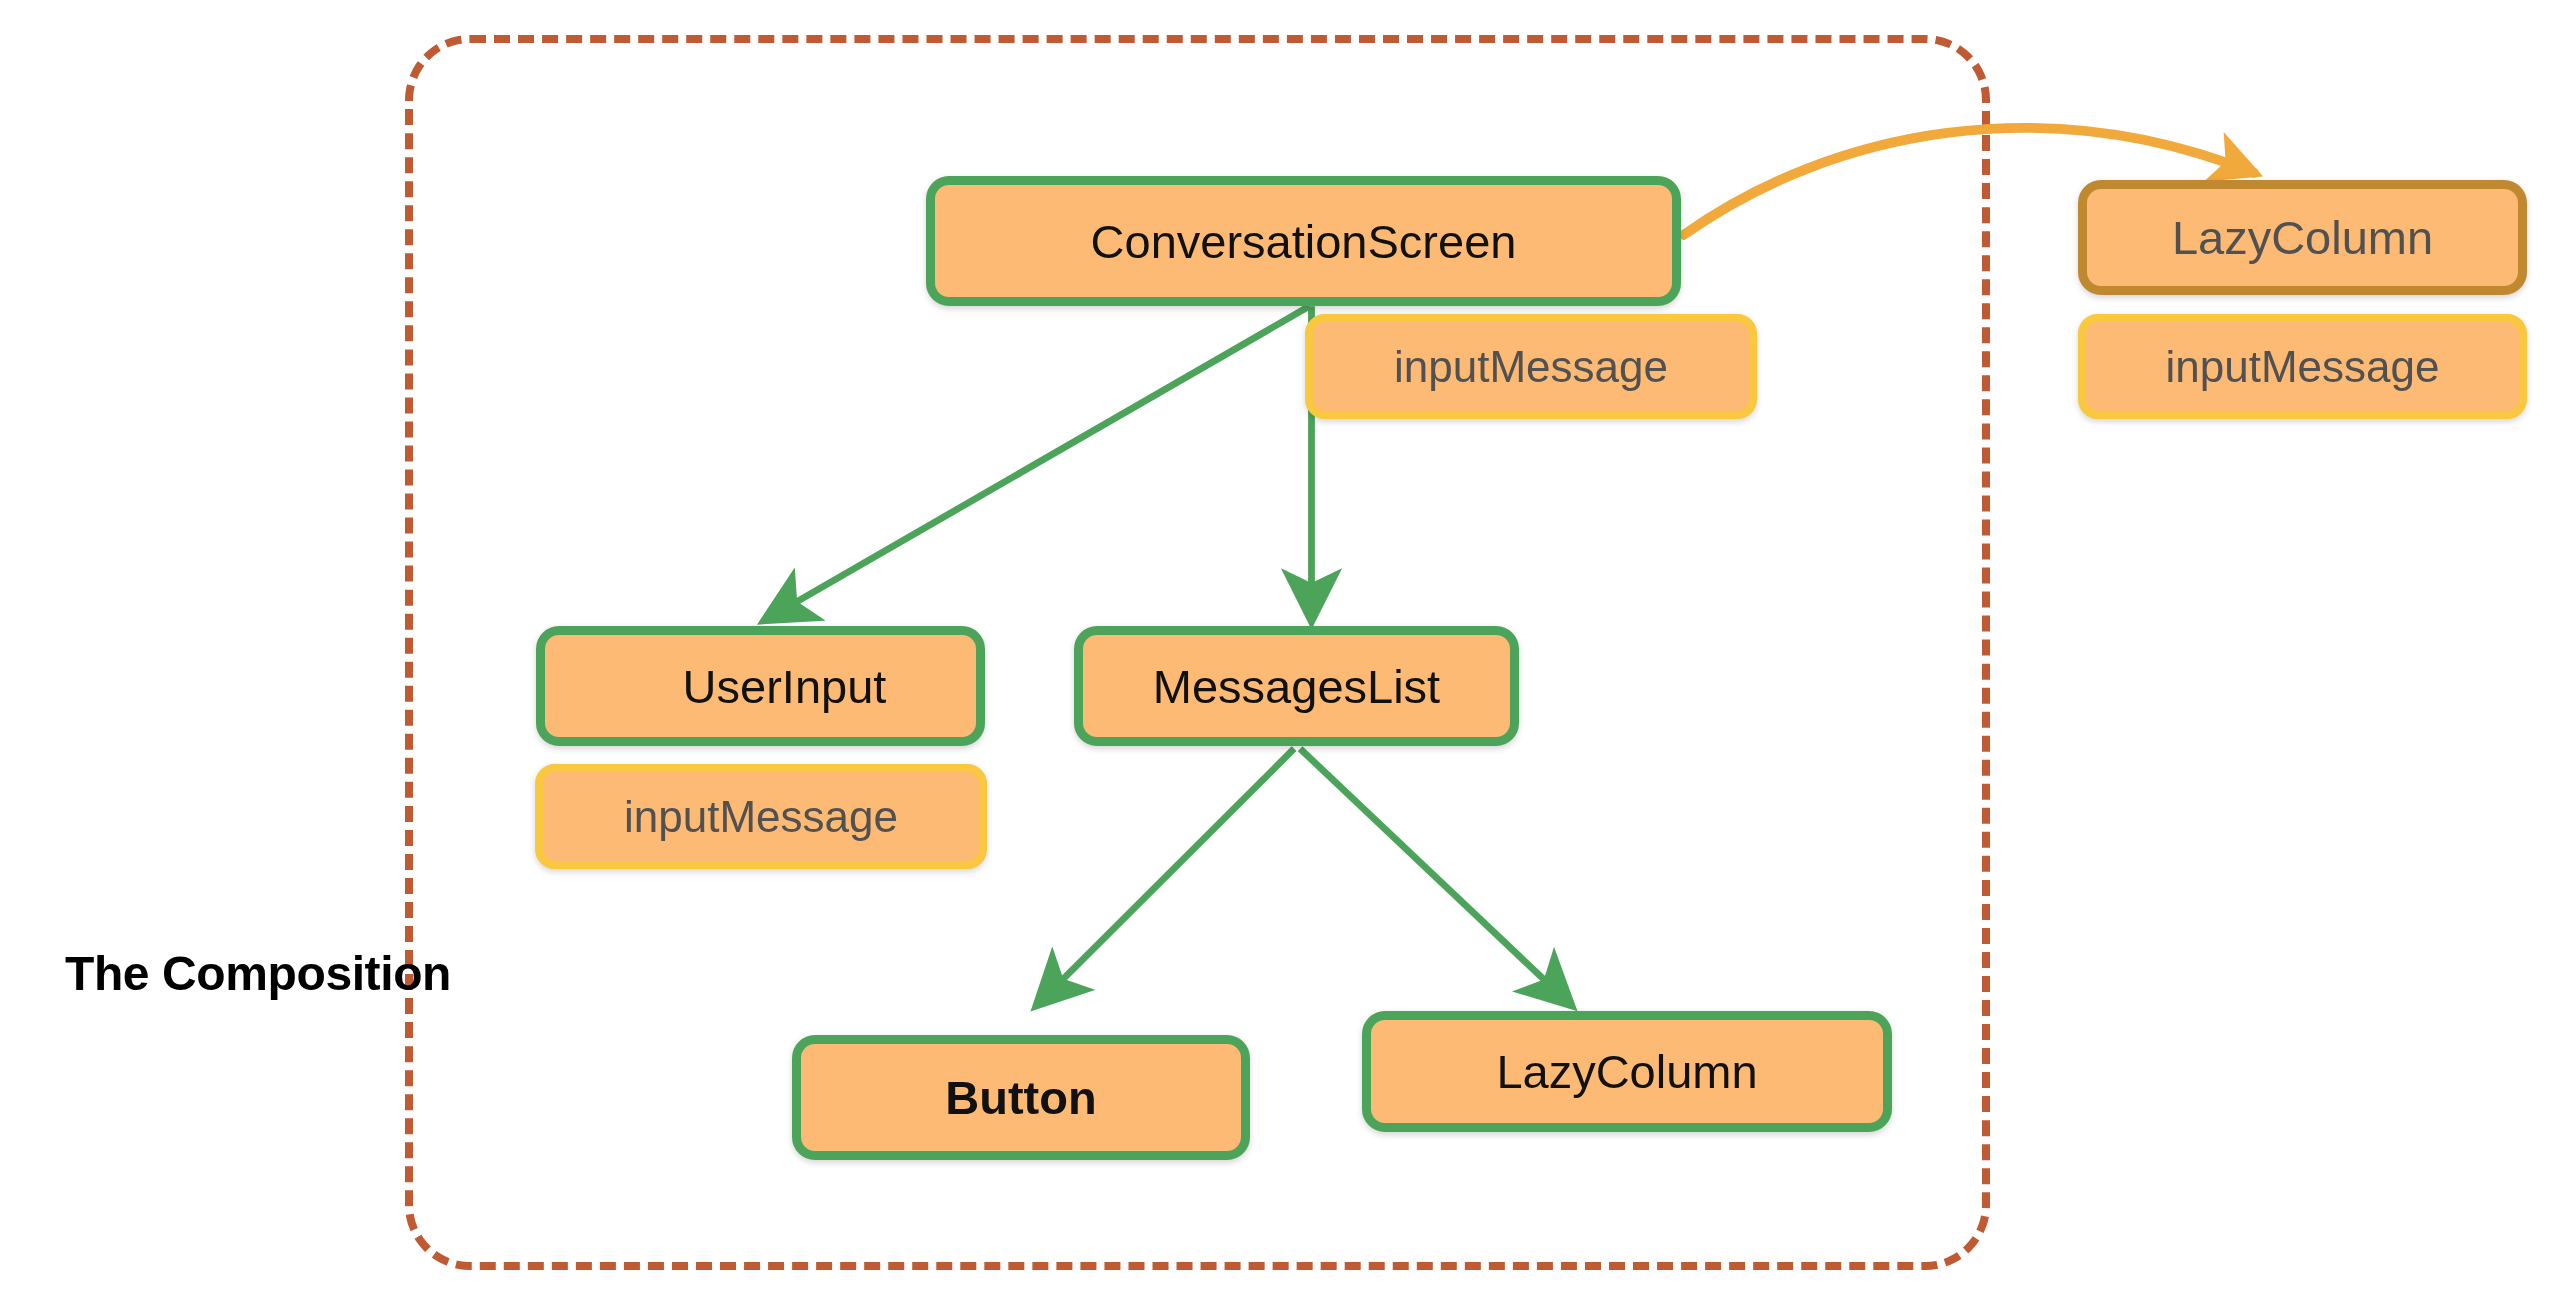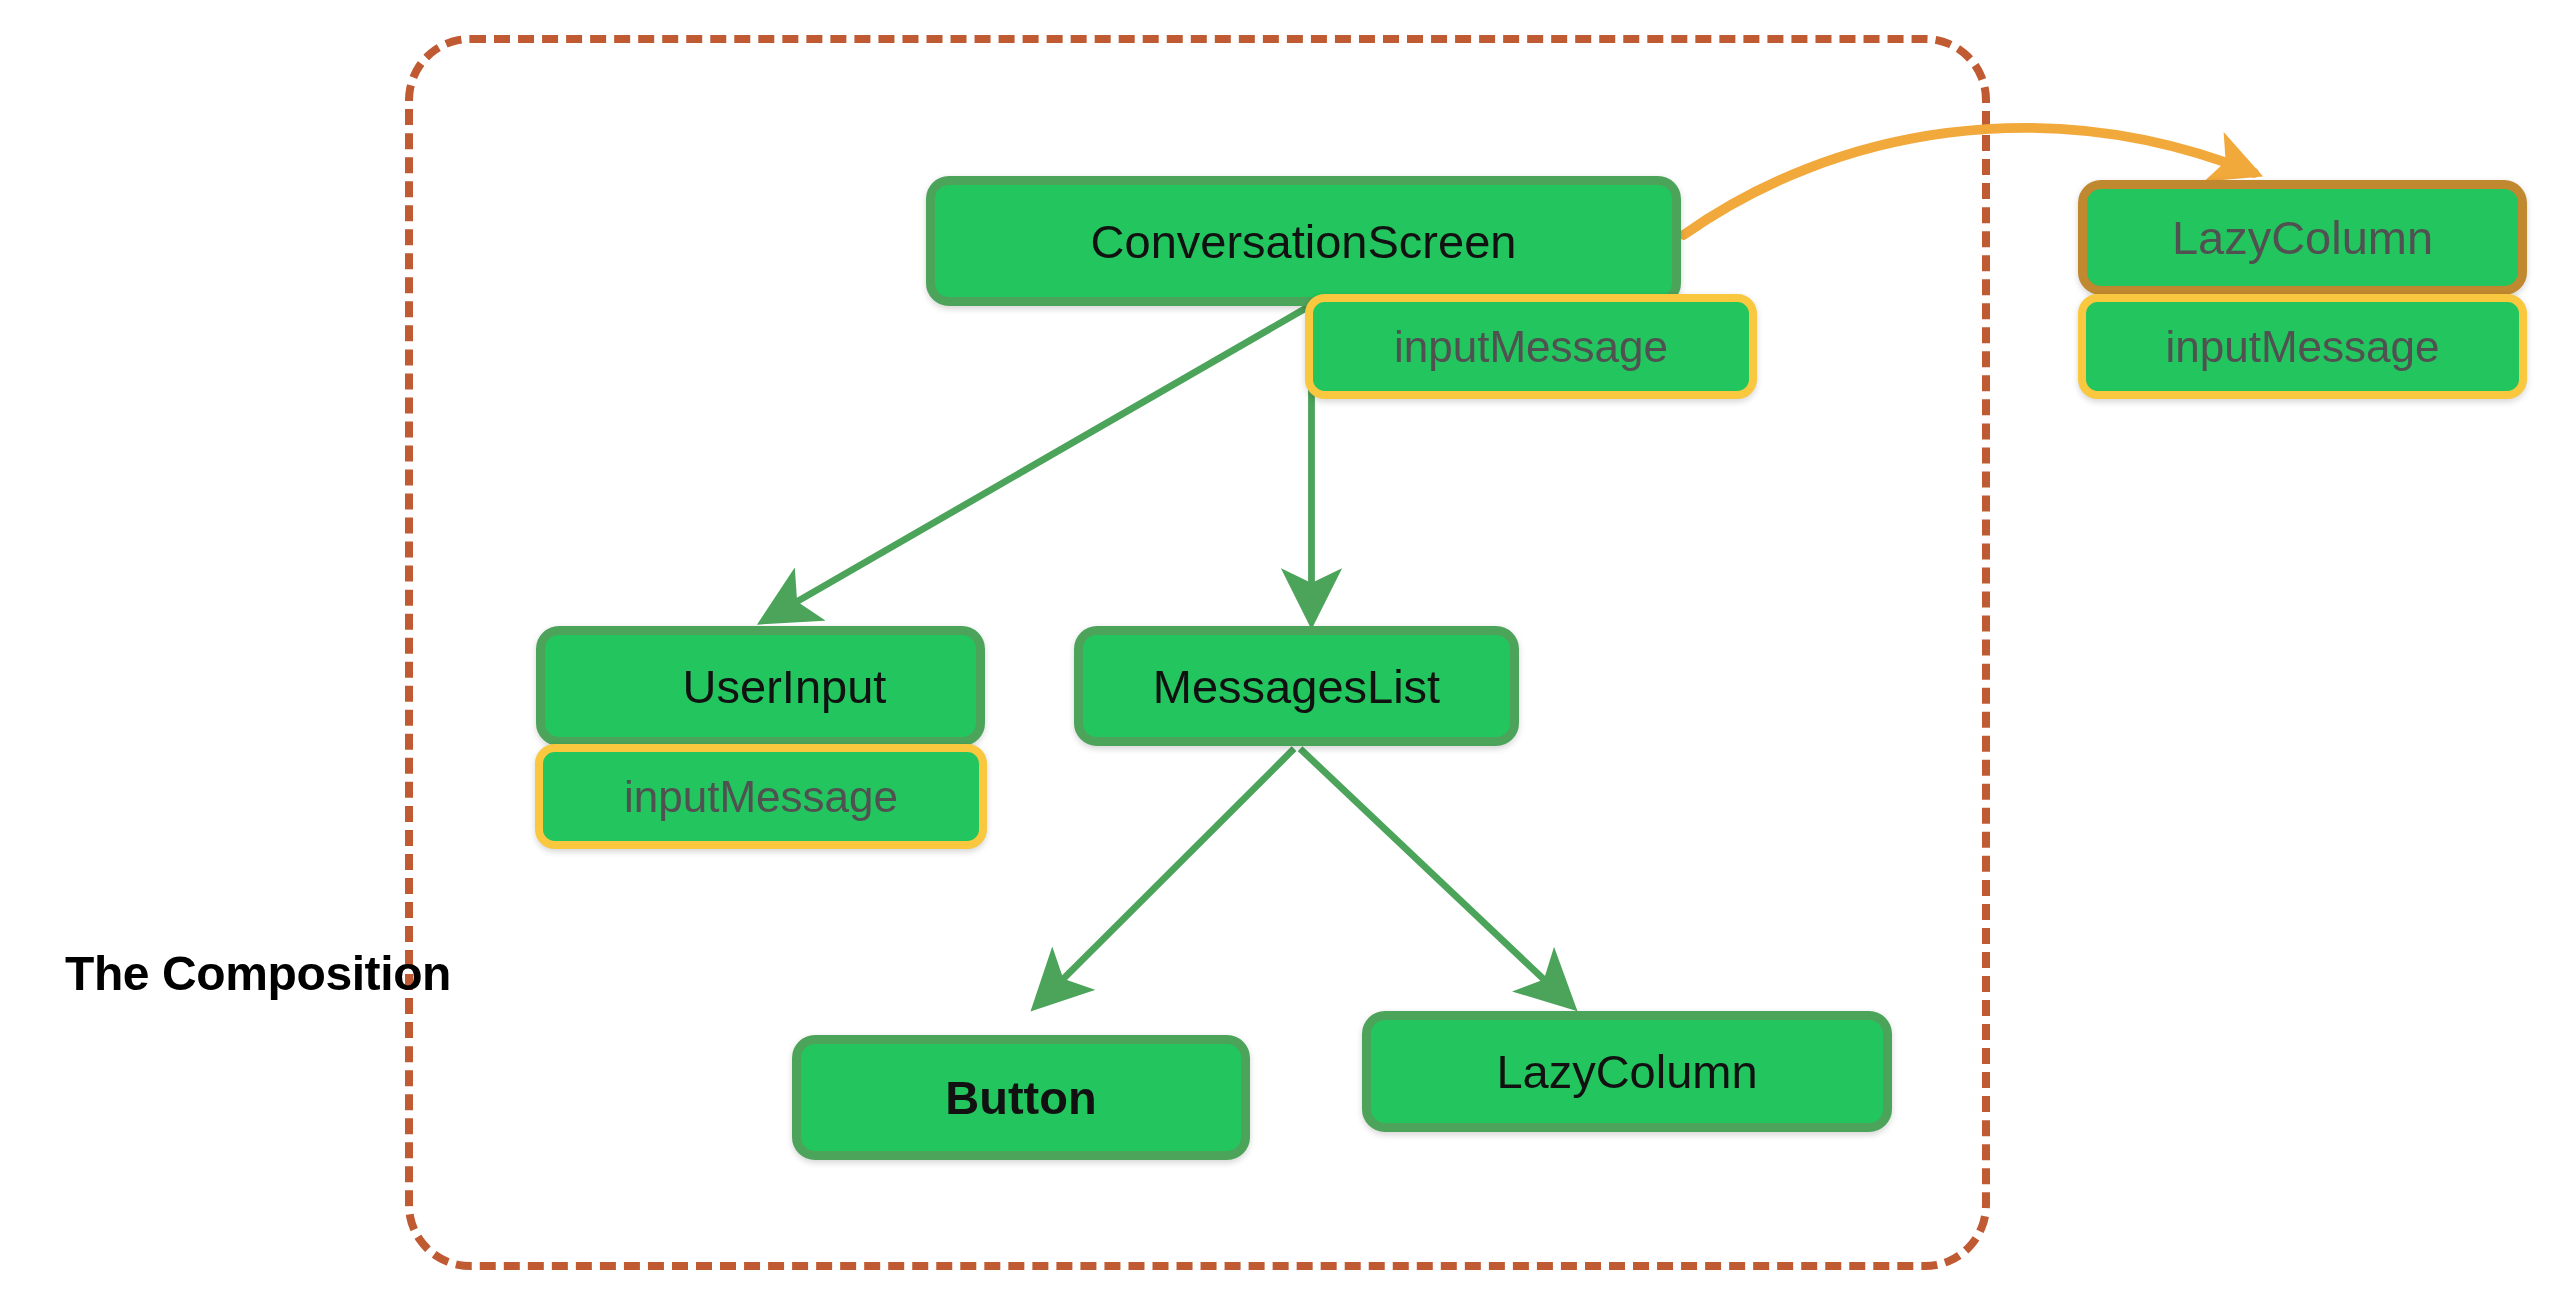--- a/index.html
+++ b/index.html
@@ -49,21 +49,21 @@
     font-weight: bold;
     color: #000000;
     letter-spacing: -0.4px;
     white-space: nowrap;
   }
 
   
   .node {
     position: absolute;
     box-sizing: border-box;
-    background: #22c55e;
+    background: #fdba74;
     display: flex;
     align-items: center;
     justify-content: center;
     box-shadow: 0 2.3px 6.8px rgba(0,0,0,0.16);
   }
   .node .node-label {
     white-space: nowrap;
     line-height: 1;
   }
 
@@ -81,20 +81,21 @@
     border-radius: 23px;
   }
   .node.viewmodel .node-label {
     color: #515151;
     font-size: 47px;
   }
 
   .node.state {
     border: 8.3px solid #F9C83F;
     border-radius: 19.7px;
+    margin-top: 20px;
   }
   .node.state .node-label {
     color: #515151;
     font-size: 44px;
   }
 
   
   #node-conversation-screen { left: 926px; top: 176px;  width: 755px;  height: 130px; z-index: 6; }
   #node-user-input          { left: 536px;  top: 626px;  width: 449px;  height: 120px; z-index: 6; padding-left: 48px; }
   #node-messages-list       { left: 1074px; top: 626px;  width: 445px;  height: 120px; z-index: 6; }

